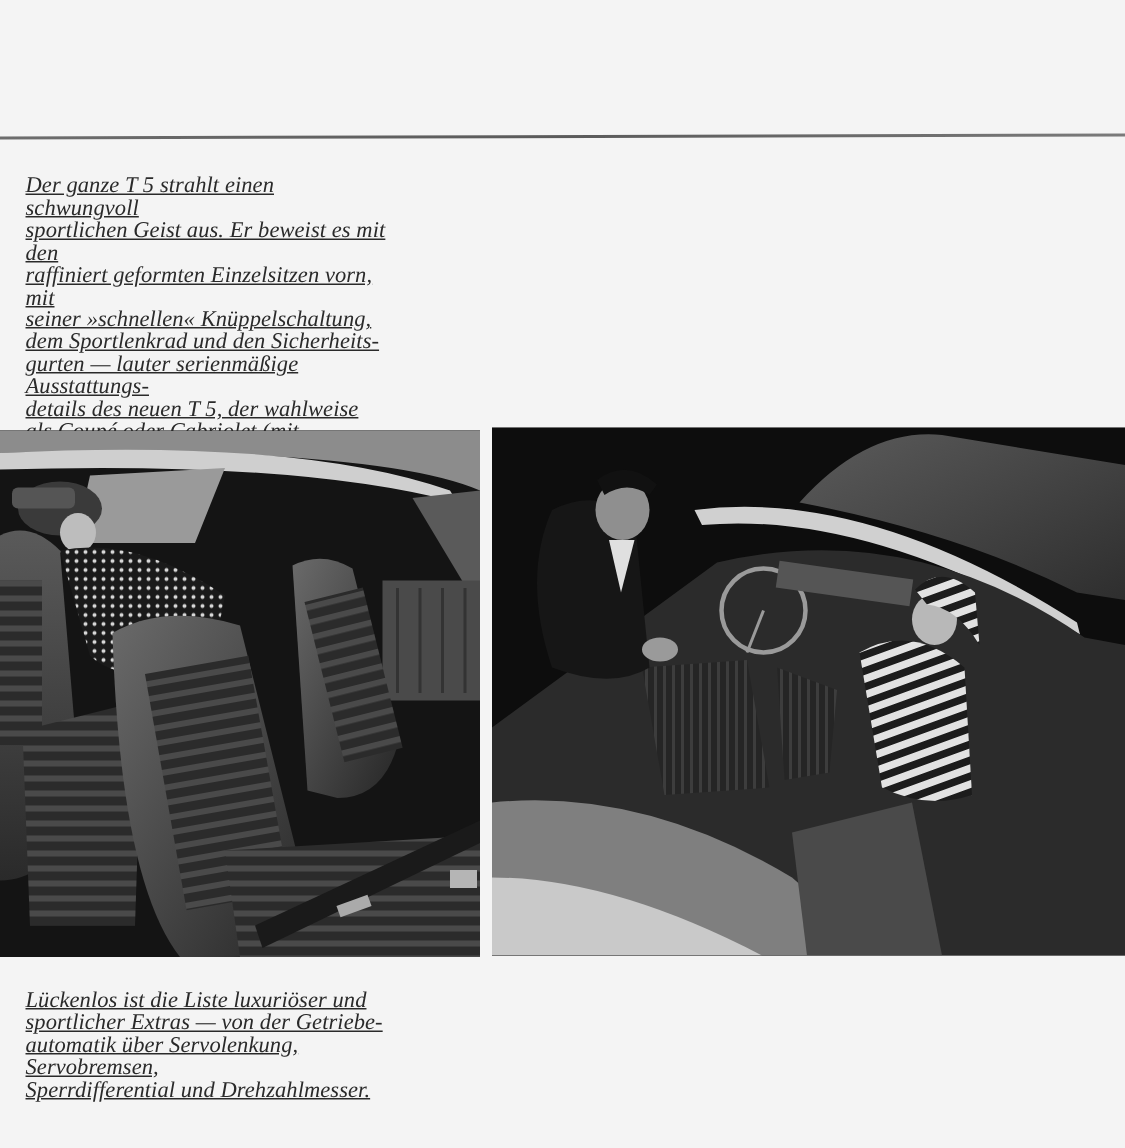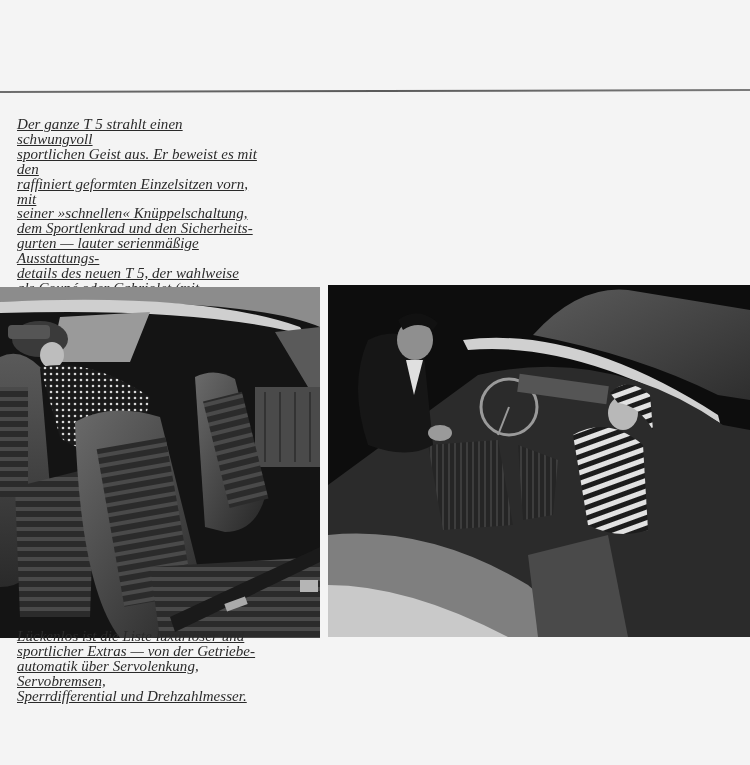--- a/index.html
+++ b/index.html
@@ -14,21 +14,21 @@
       transform: rotate(-0.15deg); transform-origin: left center;
     }
     .caption {
       position: absolute; font-style: italic; color: #2a2a2a;
       font-family: "Liberation Serif", "DejaVu Serif", serif;
       font-size: 15px; line-height: 14.9px; white-space: pre-line;
       letter-spacing: 0.05px;
       text-decoration: underline;
     }
     .caption-top { left: 17px; top: 117px; width: 240px; }
-    .caption-bottom { left: 17px; top: 629px; width: 240px; }
+    .caption-bottom { left: 17px; top: 660px; width: 240px; }
     .photo { position: absolute; overflow: hidden; background: #111; }
     .photo-left { left: 0; top: 287px; width: 320px; height: 351px; }
     .photo-right { left: 328px; top: 285px; width: 422px; height: 352px; }
     .photo svg { display: block; width: 100%; height: 100%; }
   </style>
 </head>
 <body>
 
 <div class="rule"></div>
 

